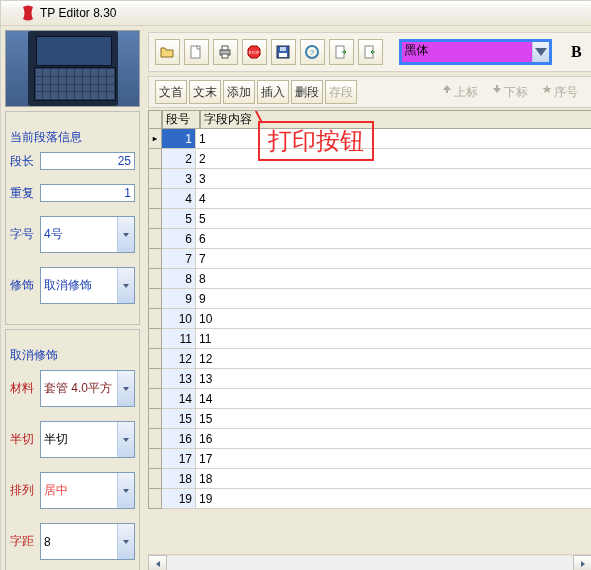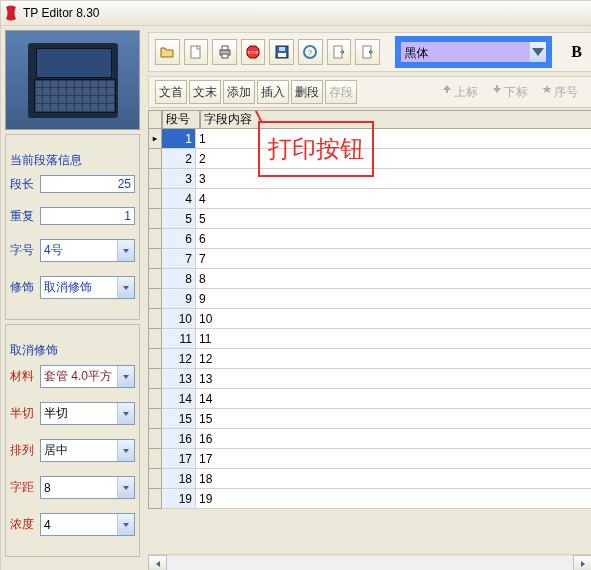--- a/index.html
+++ b/index.html
@@ -1,43 +1,43 @@
 <!DOCTYPE html>
 <html><head>
 <meta charset="utf-8">
 <style>
   html,body{margin:0;padding:0;font-family:"SimSun","宋体",sans-serif;font-size:12px;background:#ece9d8;color:#000}
   .window{width:591px;height:570px;background:#ece9d8;border:1px solid #d4d0c8;overflow:hidden;position:relative}
-  .titlebar{height:24px;background:linear-gradient(#fff,#f2f1ec 40%,#ece9d8);border-bottom:1px solid #d4d0c8;display:flex;align-items:center;padding:0 2px}
+  .titlebar{height:24px;background:linear-gradient(#fff,#f2f1ec 40%,#ece9d8);border-bottom:1px solid #d4d0c8;display:flex;align-items:center;padding:0 19px}
   .titlebar .logo{width:16px;height:16px;margin-right:4px;display:inline-flex;align-items:center;justify-content:center}
   .titlebar .logo svg{width:16px;height:16px}
   .titlebar .title{font-size:12px;color:#000}
   .body{display:flex;height:calc(100% - 24px)}
   .left{width:143px;flex:none;display:flex;flex-direction:column;gap:4px;padding:4px 4px 4px 4px;box-sizing:border-box}
   .device{width:100%;height:100px;background:linear-gradient(#5b7fb1,#3f5d88);border:1px solid #9f9f9f;box-sizing:border-box;display:flex;align-items:center;justify-content:center}
   .device .dev-inner{width:90px;height:75px;background:#1c2a40;border-radius:3px;position:relative}
   .device .screen{position:absolute;top:5px;left:8px;width:74px;height:28px;background:#2e4b78;border:1px solid #0b1322}
   .device .kbd{position:absolute;bottom:5px;left:6px;width:78px;height:30px;background:#2a3b57;border:1px solid #0b1322;display:grid;grid-template-columns:repeat(10,1fr);grid-template-rows:repeat(4,1fr);gap:1px;padding:1px}
   .device .kbd span{background:#425a7d}
   .panel{border:1px solid #c0c0c0;background:#ece9d8;padding:15px 4px 6px}
   .panel .ptitle{color:#1a3fb5;margin:2px 0 6px}
   .row{display:flex;align-items:center;margin-bottom:14px}
   .row .lbl{width:30px;color:#1a3fb5}
   .row .lbl2{width:30px;color:#b91c1c}
   .txt{flex:1;height:18px;background:#fff;border:1px solid #7f9db9;box-sizing:border-box;padding:0 3px;text-align:right;color:#1a3fb5;line-height:16px}
-  .combo{flex:1;height:23px;background:#fff;border:1px solid #7f9db9;box-sizing:border-box;display:flex;align-items:center}
+  .combo{flex:1;height:37px;background:#fff;border:1px solid #7f9db9;box-sizing:border-box;display:flex;align-items:center}
   .combo .cval{flex:1;padding:0 3px;color:#1a3fb5;overflow:hidden;white-space:nowrap}
   .combo .cbtn{width:16px;height:100%;background:linear-gradient(#eef3fb,#c6d6ef);border-left:1px solid #b7caea;display:flex;align-items:center;justify-content:center}
   .combo .cbtn svg{width:8px;height:8px}
   .right{flex:1;display:flex;flex-direction:column;overflow:hidden}
   .toolbar{height:38px;background:#f4f2e9;border:1px solid #d4d0c8;margin:6px 0 4px 4px;display:flex;align-items:center;padding:0 6px;gap:4px;position:relative}
   .tbtn{width:24px;height:24px;border:1px solid #c0b89a;background:linear-gradient(#fff,#f0ecd7);display:flex;align-items:center;justify-content:center}
   .tbtn svg{width:16px;height:16px}
   .toolbar .sep{width:8px}
-  .fontsel{width:154px;height:20px;background:#c4b5fd;border:6px solid #3b82f6;display:flex;align-items:flex-end}
+  .fontsel{width:154px;height:20px;background:#d946ef;border:3px solid #3b82f6;display:flex;align-items:flex-start}
   .fontsel .cval{flex:1;padding:0 3px}
   .fontsel .cbtn{width:16px;height:100%;background:linear-gradient(#eef3fb,#c6d6ef);border-left:1px solid #b7caea;display:flex;align-items:center;justify-content:center}
   .bold{width:18px;font-family:"Times New Roman",serif;font-weight:bold;font-size:16px;text-align:center}
   .toolbar2{height:30px;background:#f4f2e9;border:1px solid #d4d0c8;margin:0 0 2px 4px;display:flex;align-items:center;padding:0 6px;gap:0}
   .tbtn2{height:22px;border:1px solid #c0b89a;background:linear-gradient(#fff,#f0ecd7);padding:0 3px;display:flex;align-items:center;font-size:12px;color:#333;margin-right:2px}
   .tbtn2.disabled{color:#b0aea0}
   .toolbar2 .gap{flex:1}
   .lnkbtn{display:flex;align-items:flex-start;font-size:12px;color:#b0aea0;margin:0 7px}
   .lnkbtn svg{width:10px;height:10px;margin-right:2px}
   .grid{flex:1;margin:0 0 0 4px;display:flex;flex-direction:column;border-top:1px solid #aca899;position:relative;overflow:hidden}
@@ -49,21 +49,21 @@
   .gbody{flex:1;overflow:auto}
   .grow{display:flex;height:20px}
   .gcell{border-right:1px solid #d4d0c8;border-bottom:1px solid #d4d0c8;box-sizing:border-box;display:flex;align-items:center;padding:0 3px}
   .gcell.c0{width:14px;background:#ece9d8;border:1px solid #aca899;border-top:none;justify-content:center}
   .gcell.c1{width:34px;background:#e8f0fe;justify-content:flex-end;color:#000}
   .gcell.c2{flex:1;background:#fff}
   .grow.sel .c0{background:#ece9d8}
   .grow.sel .c0 svg{display:block}
   .grow .c0 svg{display:none;width:8px;height:8px}
   .grow.sel .c1{background:#3169c6;color:#fff}
-  .callout{position:absolute;border:2px solid #ee2b2b;color:#ee2b2b;font-size:24px;font-family:Liberation Mono, monospace;padding:10px 8px;background:transparent;font-weight:normal}
+  .callout{position:absolute;border:2px solid #ee2b2b;color:#ee2b2b;font-size:24px;font-family:Liberation Mono, monospace;padding:2px 8px;background:transparent;font-weight:normal}
   .arrow{position:absolute}
   .arrow svg{overflow:visible}
   .scrollh{height:17px;background:#ece9d8;border-top:1px solid #d4d0c8;display:flex;align-items:center}
   .sbtn{width:17px;height:15px;background:linear-gradient(#fff,#e6e4da);border:1px solid #c0c0c0;display:flex;align-items:center;justify-content:center}
   .sbtn svg{width:8px;height:8px}
   .strack{flex:1;height:15px;background:#efefef}
 </style>
 </head>
 <body>
 
@@ -182,21 +182,21 @@
               <span class="cbtn">
                 <svg viewBox="0 0 8 8">
                   <path d="M1 2 L4 6 L7 2 Z" fill="#4a6184"></path>
                 </svg>
               </span>
             </div>
         </div>
         <div class="row">
           <span class="lbl2">排列</span>
           <div class="combo">
-              <span class="cval" style="color:#0f172a">居中</span>
+              <span class="cval" style="color:#ef4444">居中</span>
               <span class="cbtn">
                 <svg viewBox="0 0 8 8">
                   <path d="M1 2 L4 6 L7 2 Z" fill="#4a6184"></path>
                 </svg>
               </span>
             </div>
         </div>
         <div class="row">
           <span class="lbl2">字距</span>
           <div class="combo">

